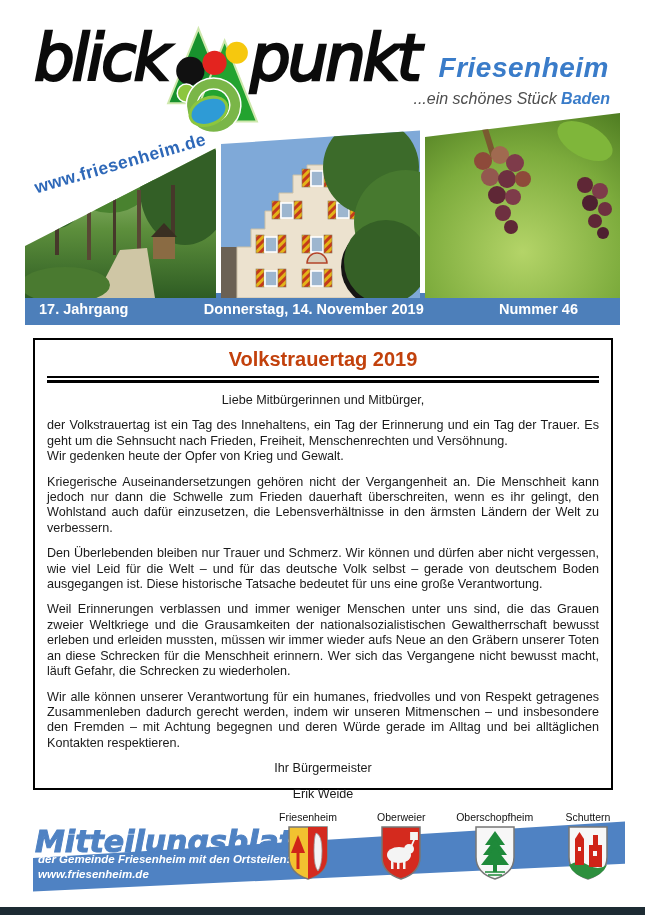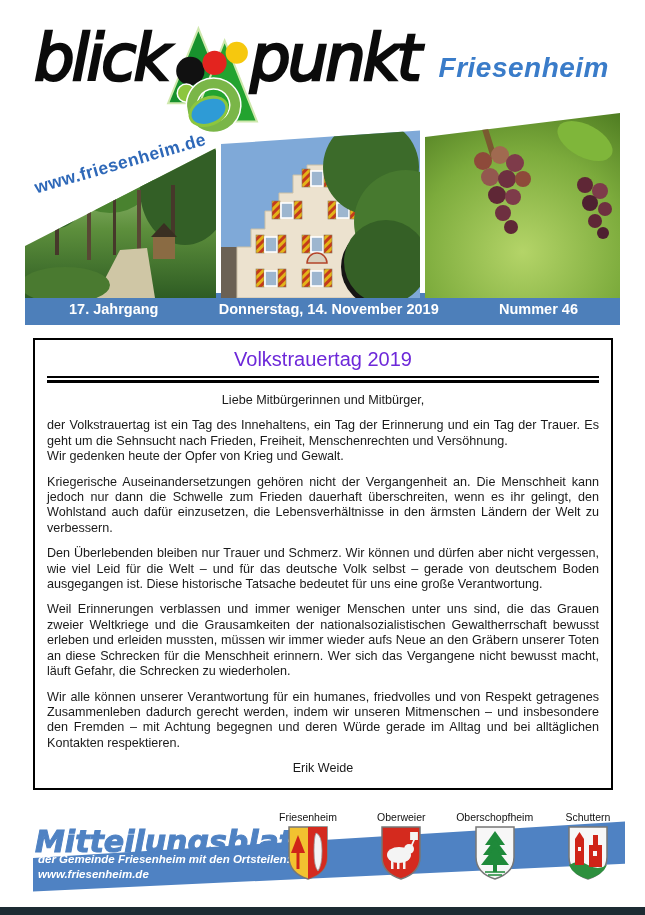--- a/index.html
+++ b/index.html
@@ -16,35 +16,35 @@
   .municipality{position:absolute;right:36px;top:52px;font-size:28px;font-weight:bold;
                 font-style:italic;color:#3a7cc9;letter-spacing:0.5px;}
   .tagline{position:absolute;right:35px;top:90px;font-size:16px;font-style:italic;color:#4d4d4d;}
   .tagline b{color:#3a7cc9;font-weight:bold;}
 
   
   .issue-bar{position:absolute;left:25px;top:293px;width:595px;height:32px;background:#4d7fba;
              z-index:1;display:flex;align-items:center;justify-content:space-between;
              color:#fff;font-weight:bold;font-size:14.5px;}
   .issue-bar .cell{white-space:nowrap;}
-  .issue-left{padding-left:44px;}
+  .issue-left{padding-left:14px;}
   .issue-right{padding-right:42px;}
   .photo{position:absolute;z-index:2;}
   .photo svg{display:block;}
   .photo1{left:25px;top:145px;clip-path:polygon(0 66%,100% 2%,100% 100%,0 100%);}
   .photo2{left:221px;top:127px;clip-path:polygon(0 10%,100% 2%,100% 100%,0 100%);}
   .photo3{left:425px;top:113px;clip-path:polygon(0 13%,100% 0%,100% 100%,0 100%);}
   .diag-url{position:absolute;left:32px;top:178px;z-index:3;transform:rotate(-16deg);
             transform-origin:left top;font-size:17.5px;font-weight:bold;color:#2e68b8;
             letter-spacing:0.5px;}
 
   
   .article{position:absolute;left:33px;top:338px;width:580px;height:452px;
            border:2px solid #000;box-sizing:border-box;padding:6px 12px 0 12px;background:#fff;}
-  .article h1{margin:2px 0 5px 0;text-align:center;font-size:20px;font-weight:normal;color:#6d28d9;}
+  .article h1{margin:2px 0 5px 0;text-align:center;font-size:20px;font-weight:bold;color:#c2410c;}
   .rule{border-top:2px solid #000;}
   .rule-thick{height:3px;background:#000;margin-top:2px;}
   .article p{margin:10px 0 0 0;font-size:12.6px;line-height:15.4px;text-align:justify;
              white-space:pre-line;}
   .article p.short{text-align:center;}
 
   
   .footer-band{position:absolute;left:33px;top:820px;width:592px;height:73px;background:#4f82c3;
                clip-path:polygon(0 52%,100% 2%,100% 60%,0 98%);z-index:1;}
   .pub-title{position:absolute;left:35px;top:824px;z-index:2;font-size:30px;font-weight:bold;
@@ -71,20 +71,21 @@
       <circle cx="34" cy="48" r="14" fill="#111111"></circle>
       <circle cx="58" cy="40" r="12" fill="#e3241f"></circle>
       <circle cx="80" cy="30" r="11" fill="#f6c80e"></circle>
       <circle cx="30" cy="70" r="9" fill="#8cc63e" stroke="#ffffff" stroke-width="1.5"></circle>
       <path fill-rule="evenodd" fill="#7ab648" stroke="#ffffff" stroke-width="1.5" d="M57,55 a27,27 0 1 0 0.1,0 Z M57,66 a16,16 0 1 1 -0.1,0 Z"></path>
       <ellipse cx="52" cy="88" rx="19" ry="13" fill="#2e9bd6" stroke="#8cc63e" stroke-width="3" transform="rotate(-22 52 88)"></ellipse>
     </svg>
   </div>
   <div class="logo-word logo-punkt">punkt</div>
   <div class="municipality">Friesenheim</div>
+  <div class="tagline"><span>...ein schönes Stück </span><b>Baden</b></div>
 
   <div class="issue-bar">
     <span class="cell issue-left">17. Jahrgang</span>
     <span class="cell">Donnerstag, 14. November 2019</span>
     <span class="cell issue-right">Nummer 46</span>
   </div>
 
   <div class="photo photo1">
     <svg width="191" height="153" viewBox="0 0 191 153">
       <defs>
@@ -179,20 +180,21 @@
     <h1>Volkstrauertag 2019</h1>
     <div class="rule"></div>
     <div class="rule-thick"></div>
     <p class="short">Liebe Mitbürgerinnen und Mitbürger,</p>
     <p>der Volkstrauertag ist ein Tag des Innehaltens, ein Tag der Erinnerung und ein Tag der Trauer. Es geht um die Sehnsucht nach Frieden, Freiheit, Menschenrechten und Versöhnung.
 Wir gedenken heute der Opfer von Krieg und Gewalt.</p>
     <p>Kriegerische Auseinandersetzungen gehören nicht der Vergangenheit an. Die Menschheit kann jedoch nur dann die Schwelle zum Frieden dauerhaft überschreiten, wenn es ihr gelingt, den Wohlstand auch dafür einzusetzen, die Lebensverhältnisse in den ärmsten Ländern der Welt zu verbessern.</p>
     <p>Den Überlebenden bleiben nur Trauer und Schmerz. Wir können und dürfen aber nicht vergessen, wie viel Leid für die Welt – und für das deutsche Volk selbst – gerade von deutschem Boden ausgegangen ist. Diese historische Tatsache bedeutet für uns eine große Verantwortung.</p>
     <p>Weil Erinnerungen verblassen und immer weniger Menschen unter uns sind, die das Grauen zweier Weltkriege und die Grausamkeiten der nationalsozialistischen Gewaltherrschaft bewusst erleben und erleiden mussten, müssen wir immer wieder aufs Neue an den Gräbern unserer Toten an diese Schrecken für die Menschheit erinnern. Wer sich das Vergangene nicht bewusst macht, läuft Gefahr, die Schrecken zu wiederholen.</p>
     <p>Wir alle können unserer Verantwortung für ein humanes, friedvolles und von Respekt getragenes Zusammenleben dadurch gerecht werden, indem wir unseren Mitmenschen – und insbesondere den Fremden – mit Achtung begegnen und deren Würde gerade im Alltag und bei alltäglichen Kontakten respektieren.</p>
+    <p class="short">Ihr Bürgermeister</p>
     <p class="short">Erik Weide</p>
   </div>
 
   <div class="footer-band"></div>
   <div class="pub-title">Mitteilungsblatt</div>
   <div class="pub-sub">der Gemeinde Friesenheim mit den Ortsteilen:
 www.friesenheim.de</div>
 
   <div class="shields">
     <div class="shield-item">

